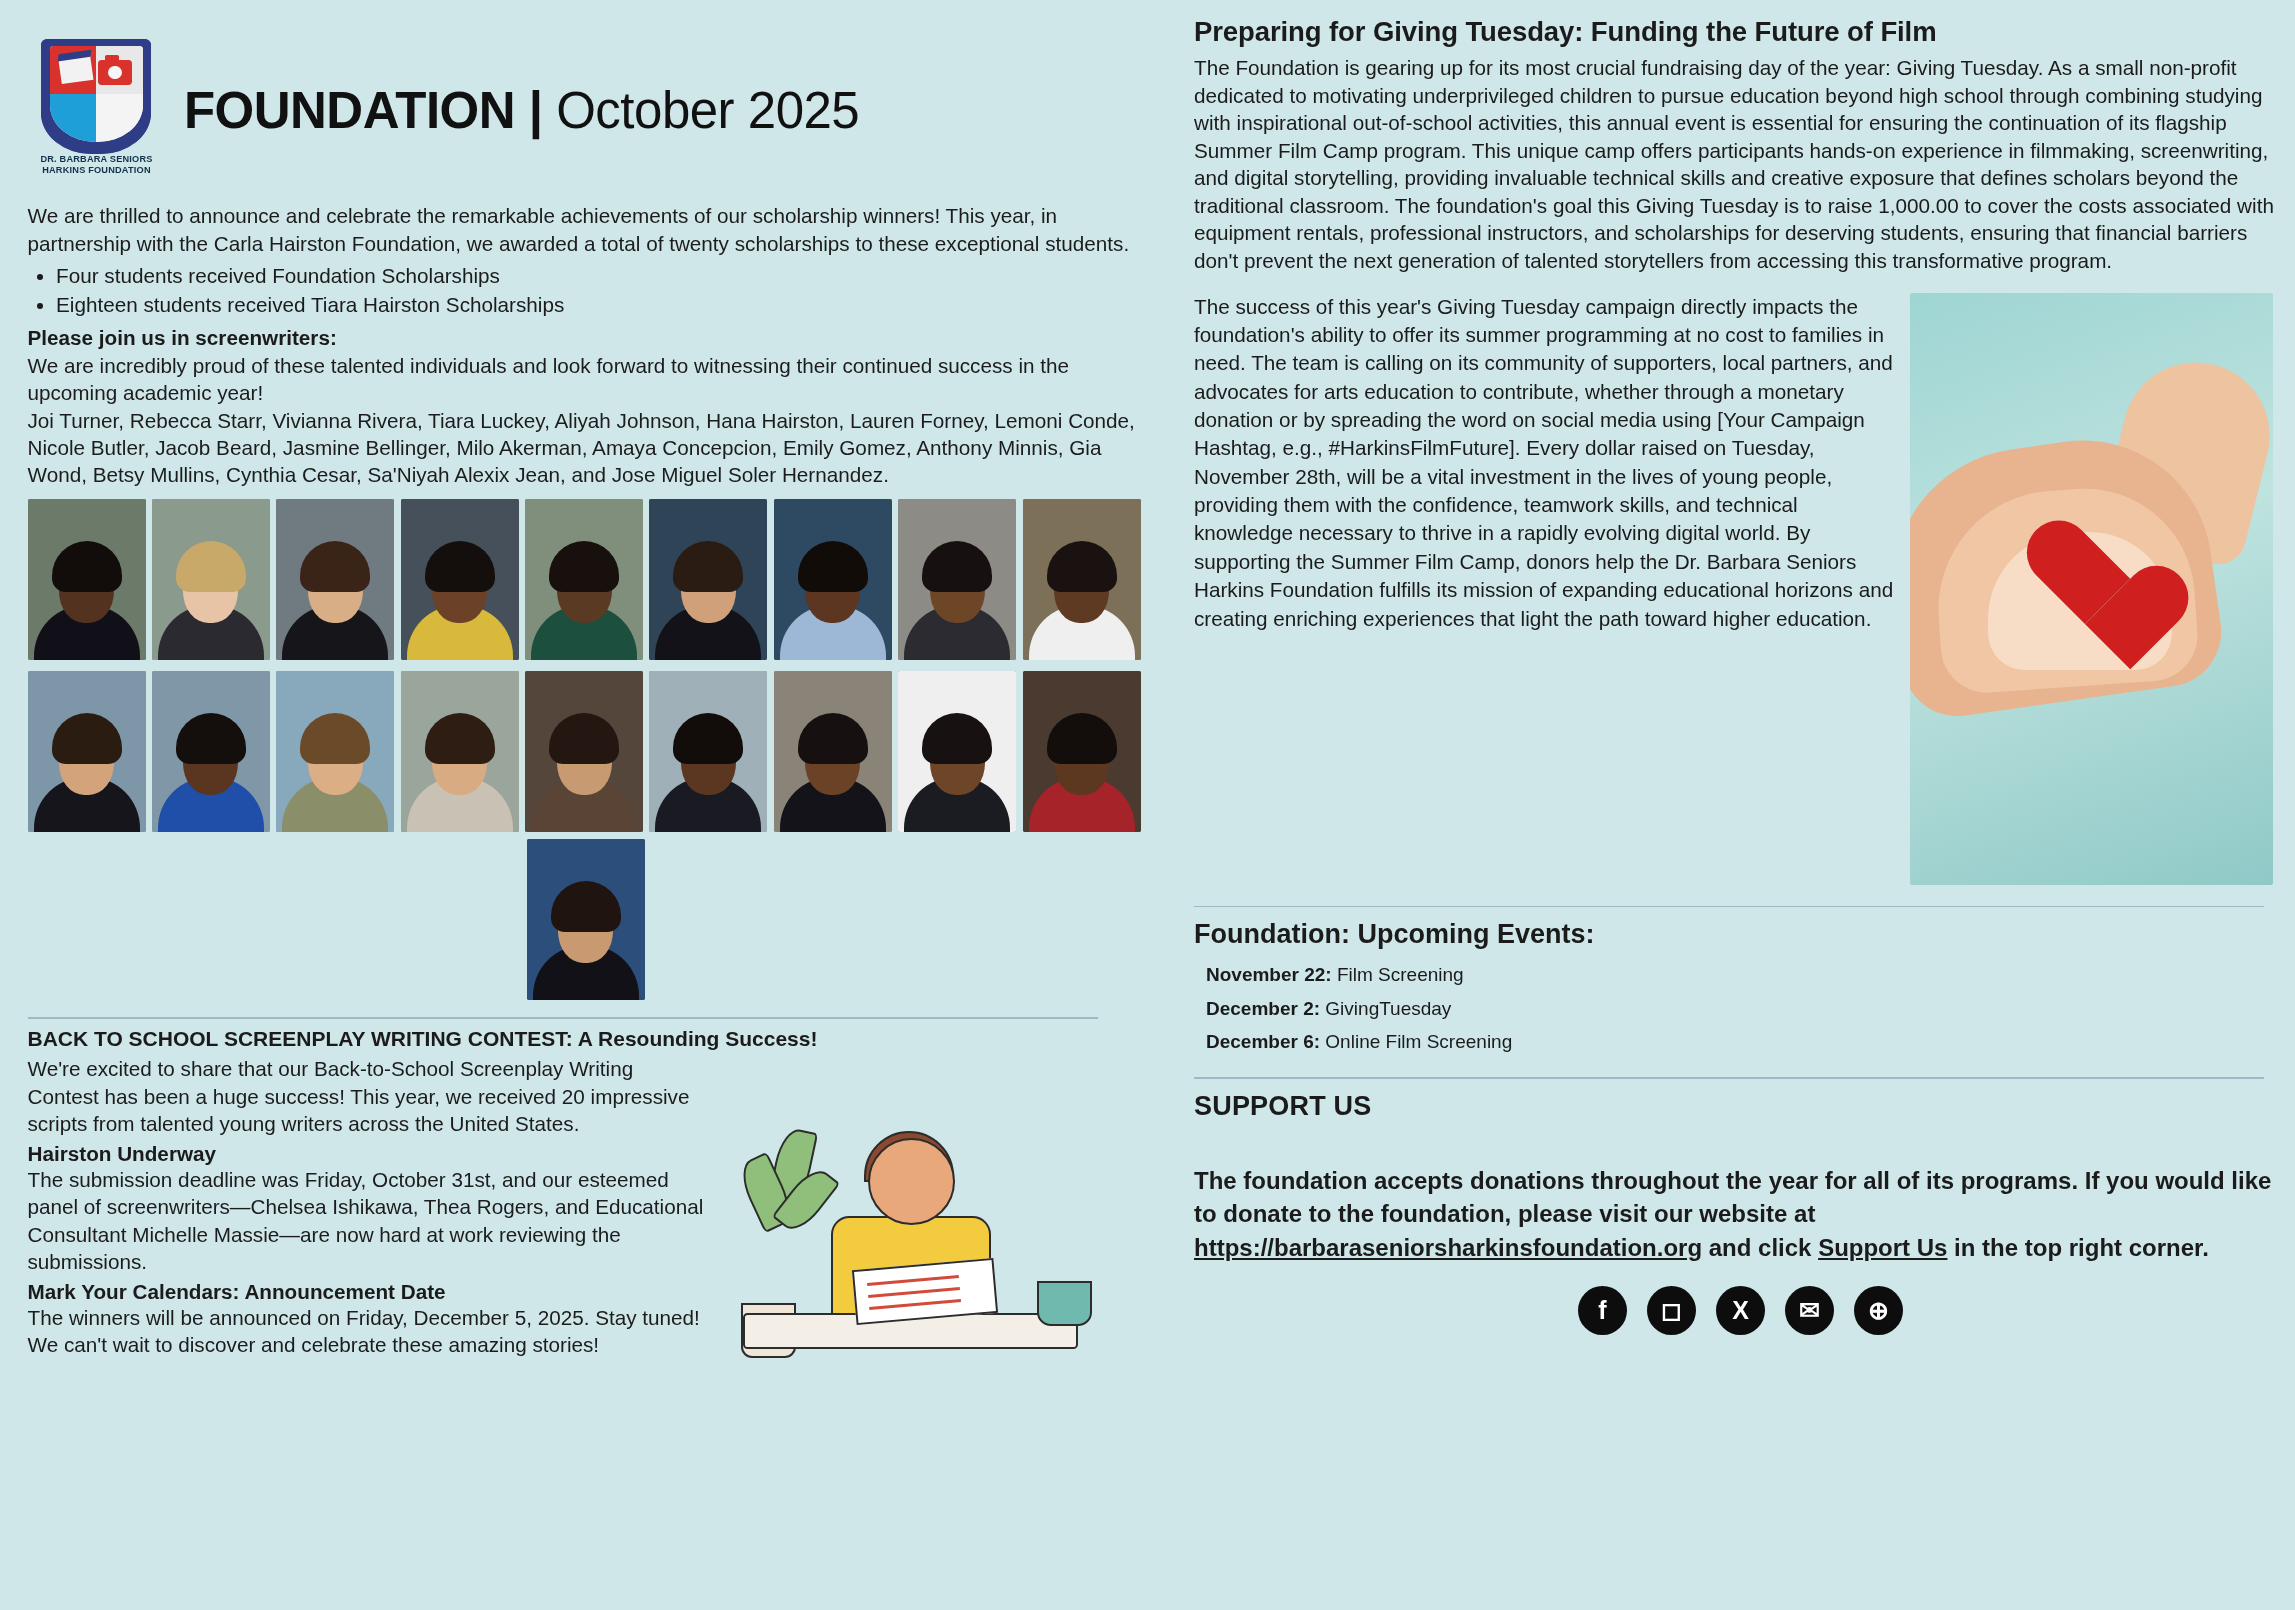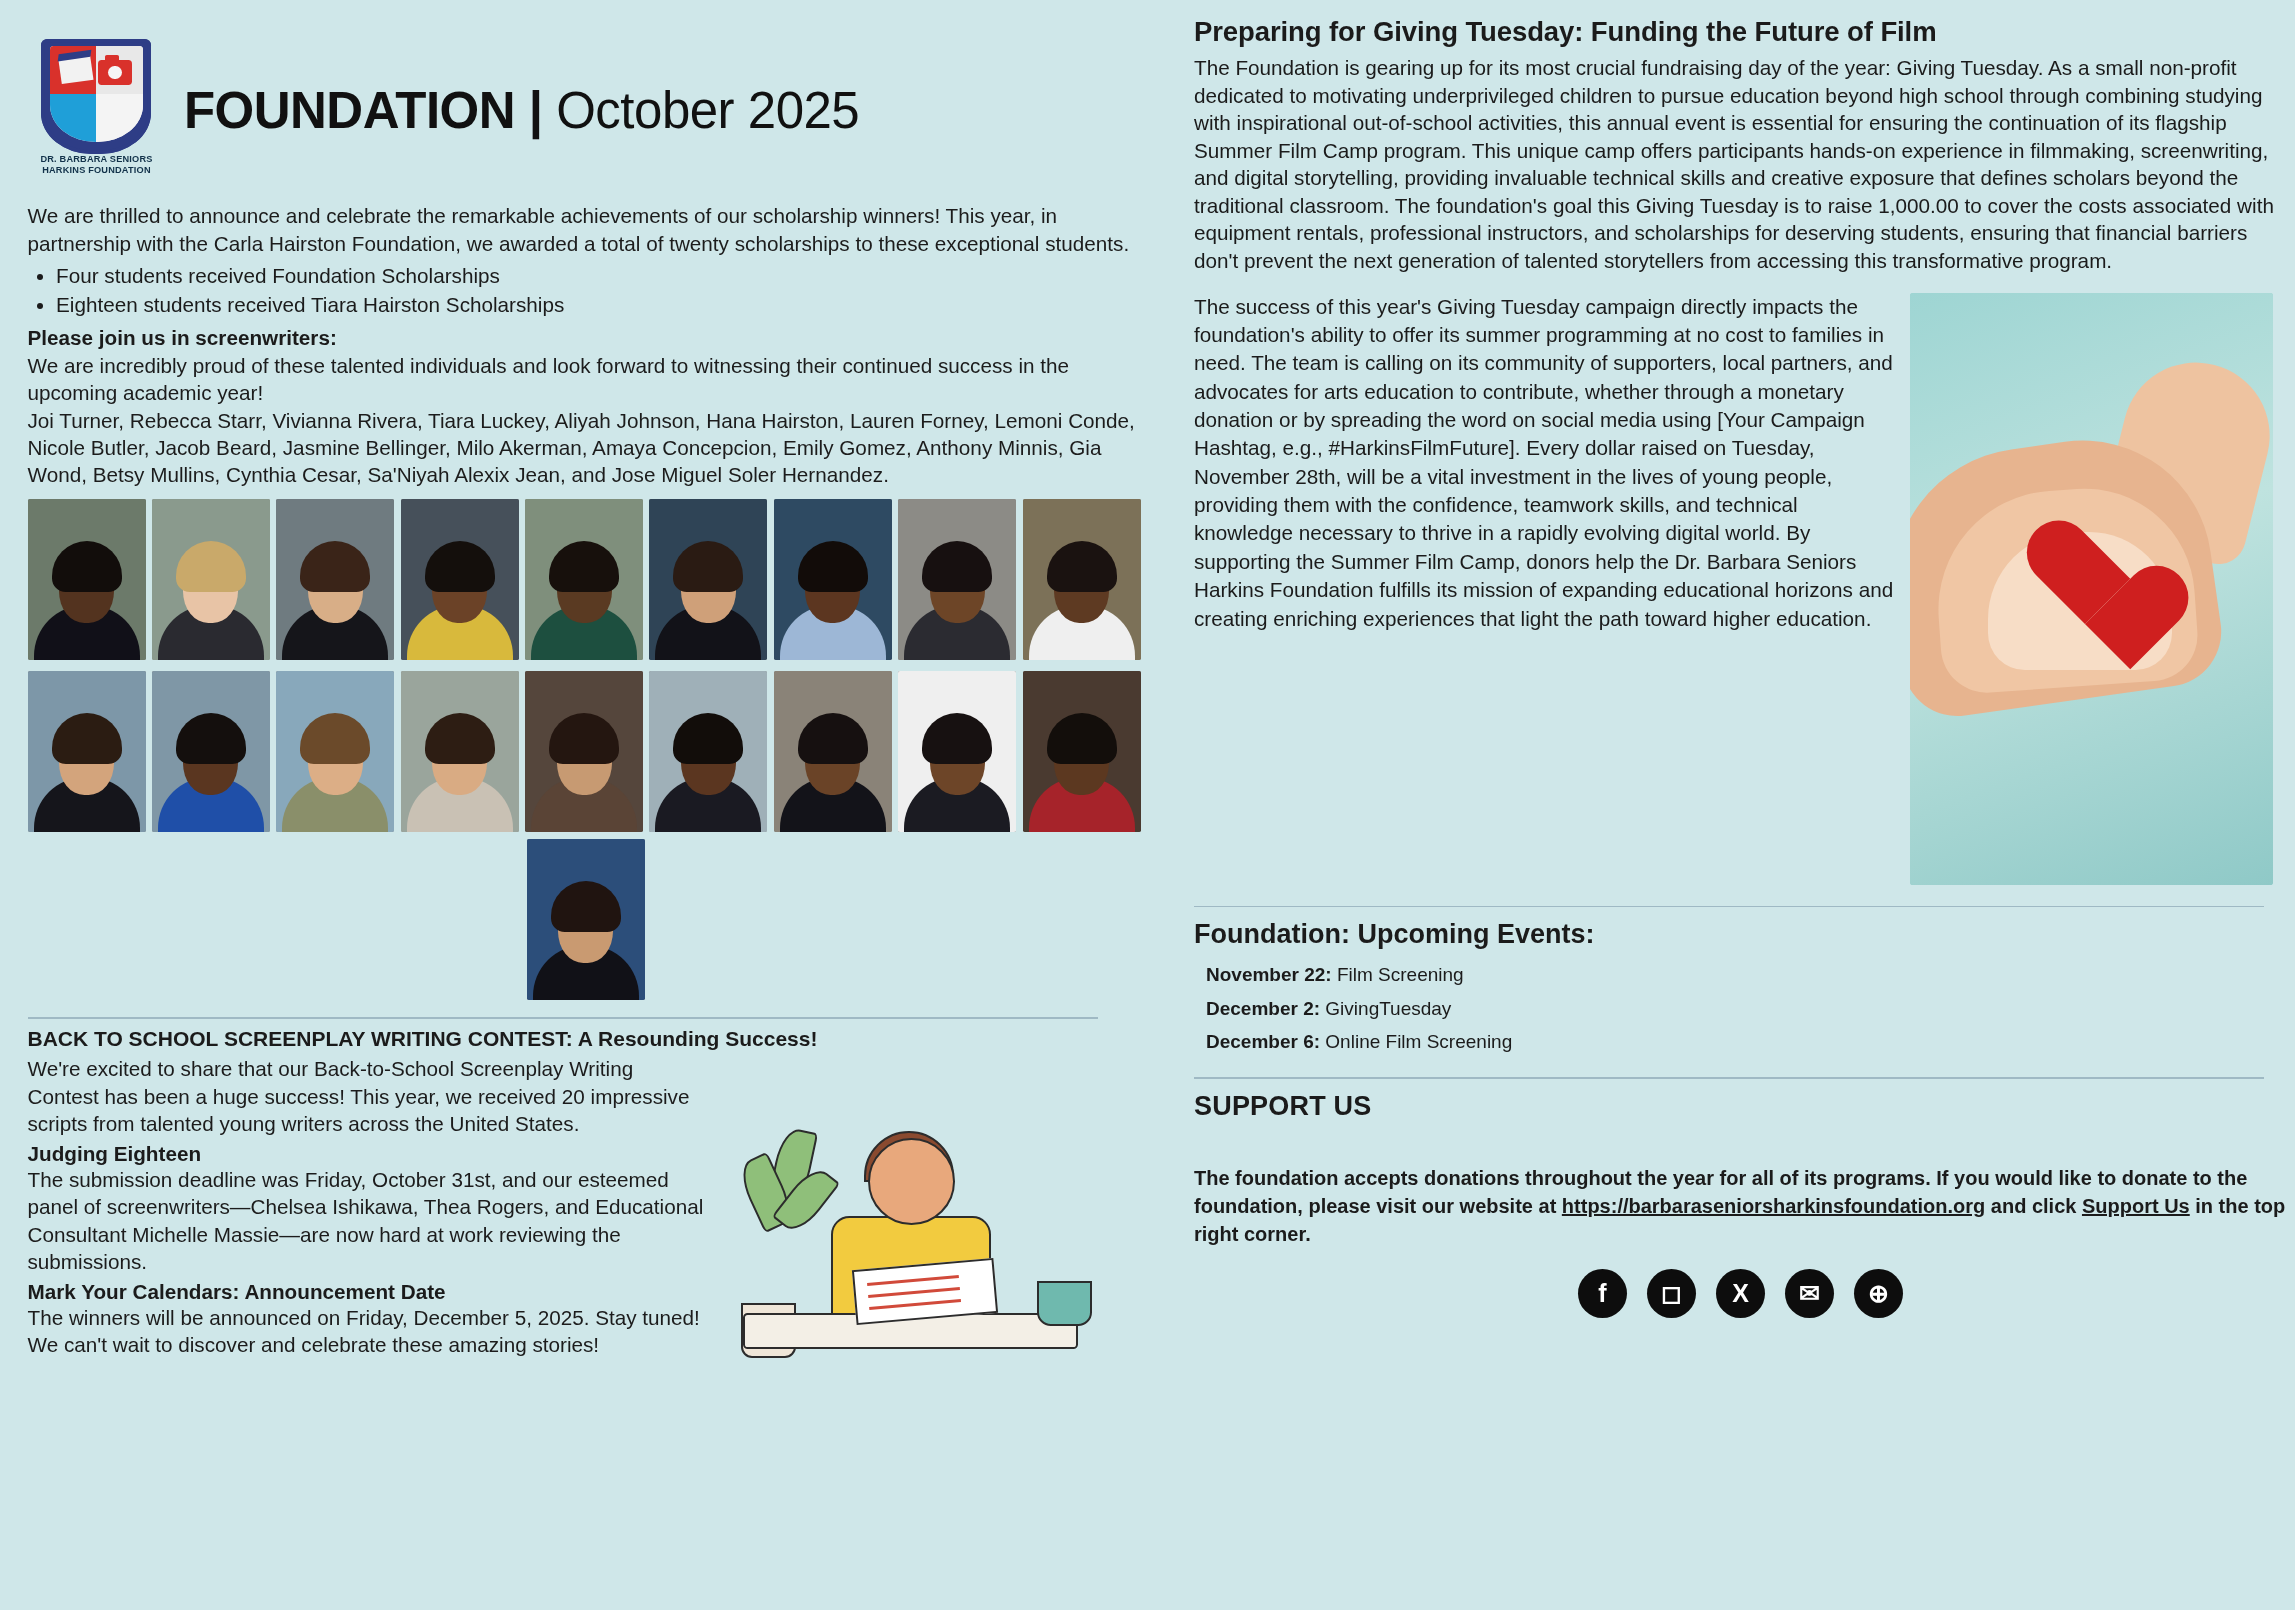--- a/index.html
+++ b/index.html
@@ -123,21 +123,21 @@
   .heart:before{left:60px;transform:rotate(-45deg);transform-origin:0 100%;}
   .heart:after{left:60px;transform:rotate(45deg);transform-origin:0 100%;}
   .fingers { position:absolute; right:9.2px; top:69px; width:147px; height:193px; background:#eec3a0; border-radius:73px 73px 27.5px 27.5px; transform:rotate(14deg); }
 
   .events-divider { height:1.8px; background:#9fb9c4; margin:21px 0 12px 0; width:1070px; }
   h2.events-title { font-size:27px; font-weight:bold; margin:0 0 11px 0; }
   .event-line { font-size:19px; line-height:1.5; margin:4.6px 0 4.6px 12px; }
   .event-line b { font-weight:bold; }
 
   h2.support-title { font-size:27px; font-weight:bold; margin:0 0 8.3px 0; letter-spacing:0.2px;}
-  .support-text { font-size:20px; line-height:1.4; font-weight:bold;margin-top:42px; }
+  .support-text { font-size:24px; line-height:1.4; font-weight:bold;margin-top:42px; }
   .support-text a { color:#1b1b1b; text-decoration:underline; }
 
   .social-row { display:flex; gap:20px; justify-content:center; margin-top:21px; }
   .social {
     width:49px; height:49px; border-radius:50%; background:#0d0d0d; color:#fff;
     display:flex; align-items:center; justify-content:center; font-size:25px; font-weight:bold;
   }
 </style>
 </head>
 <body>
@@ -294,21 +294,21 @@
           <div class="hair" style="background:#201410"></div>
         </div>
       </div>
 
     <div class="divider"></div>
 
     <h3 class="contest-title">BACK TO SCHOOL SCREENPLAY WRITING CONTEST: A Resounding Success!</h3>
     <div class="contest-wrap">
       <div class="contest-text">
         <div class="body-text">We're excited to share that our Back-to-School Screenplay Writing Contest has been a huge success! This year, we received 20 impressive scripts from talented young writers across the United States.</div>
-        <div class="sub-bold">Judging Eighteen</div>
+        <div class="sub-bold">Hairston Underway</div>
         <div class="body-text">The submission deadline was Friday, October 31st, and our esteemed panel of screenwriters—Chelsea Ishikawa, Thea Rogers, and Educational Consultant Michelle Massie—are now hard at work reviewing the submissions.</div>
         <div class="sub-bold">Mark Your Calendars: Announcement Date</div>
         <div class="body-text">The winners will be announced on Friday, December 5, 2025. Stay tuned! We can't wait to discover and celebrate these amazing stories!</div>
       </div>
       <div class="illus">
         <div class="il-plant">
             <span></span>
             <span></span>
             <span></span>
           </div>

